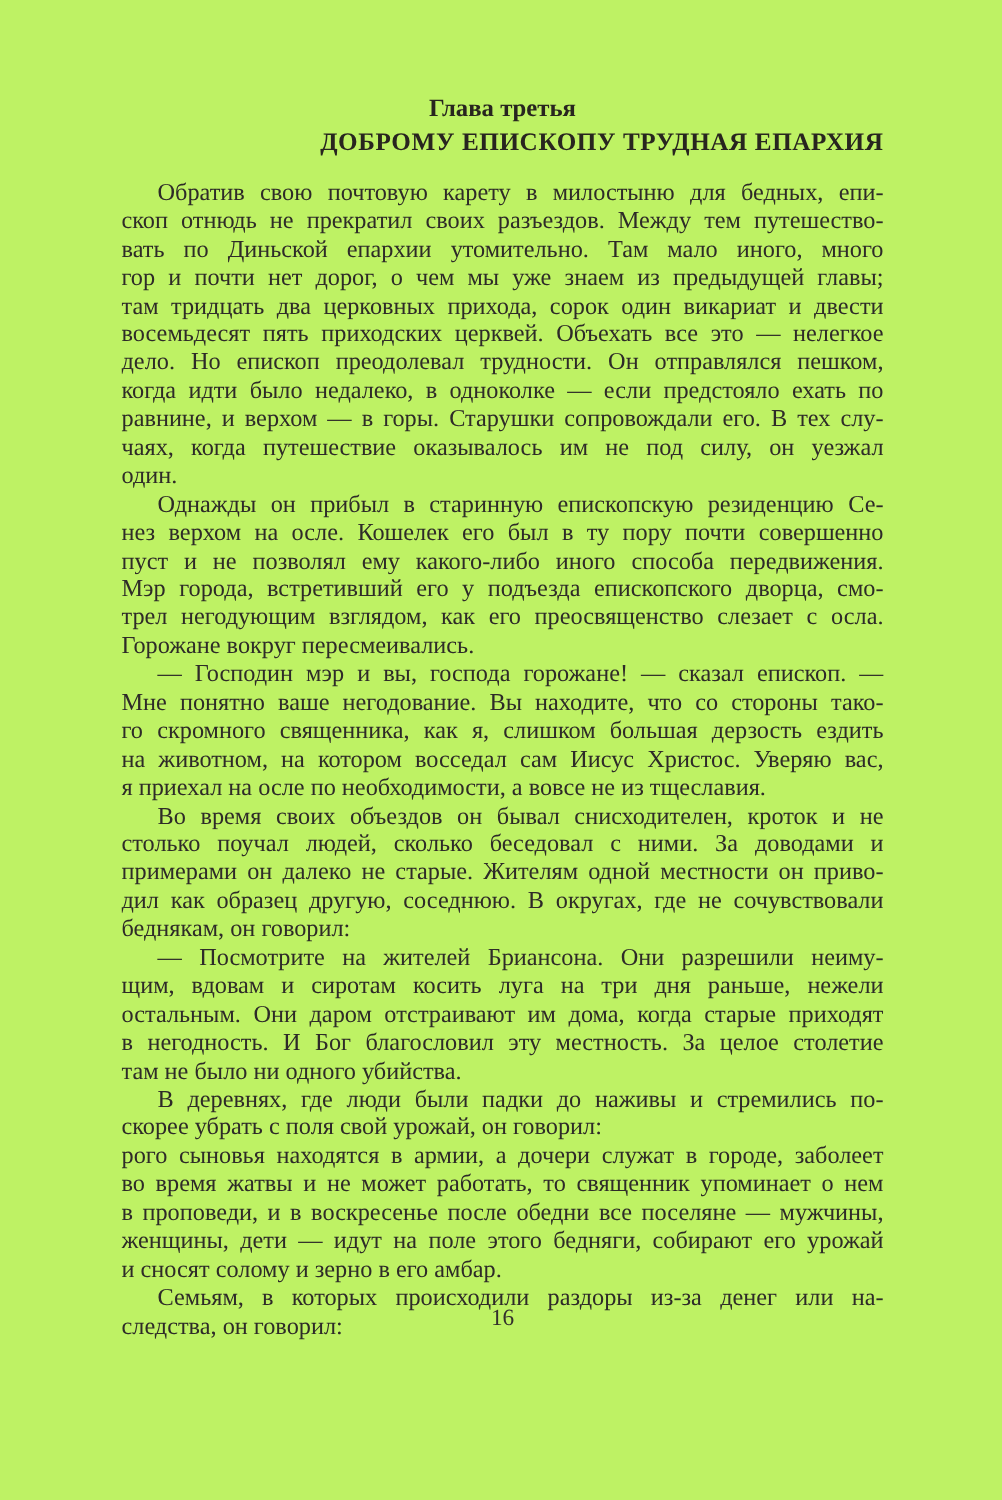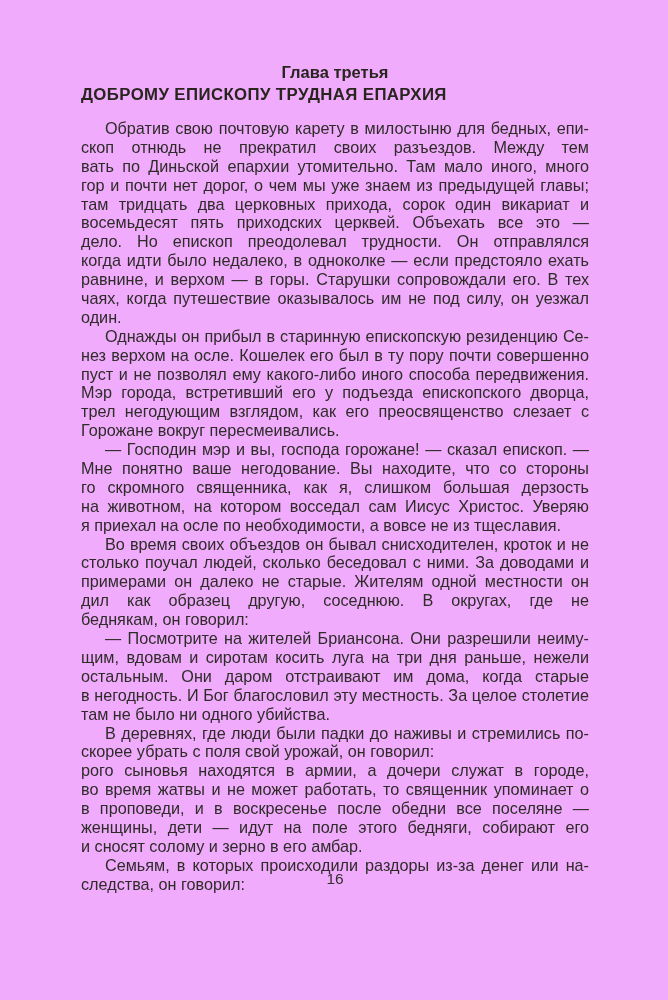--- a/index.html
+++ b/index.html
@@ -4,40 +4,40 @@
 <style>
   html, body {
     margin: 0;
     padding: 0;
     background: #ffffff;
   }
   .page {
     position: relative;
     width: 668px;
     height: 1000px;
-    background: #f0abfc;
-    font-family: Liberation Sans, sans-serif;
+    background: #bef264;
+    font-family: Liberation Serif, serif;
     color: #2e2b28;
     overflow: hidden;
   }
   .textblock {
     position: absolute;
     left: 81px;
     top: 62px;
     width: 508px;
   }
   .chapter-heading {
     text-align: center;
     font-weight: bold;
     font-size: 16.5px;
     line-height: 20px;
     color: #28251f;
   }
   .chapter-title {
-    text-align: left;
+    text-align: right;
     font-weight: bold;
     font-size: 16.8px;
     letter-spacing: 0.4px;
     line-height: 22px;
     margin-top: 2px;
     margin-bottom: 13px;
     color: #28251f;
   }
   .paragraph {
     margin: 0;

